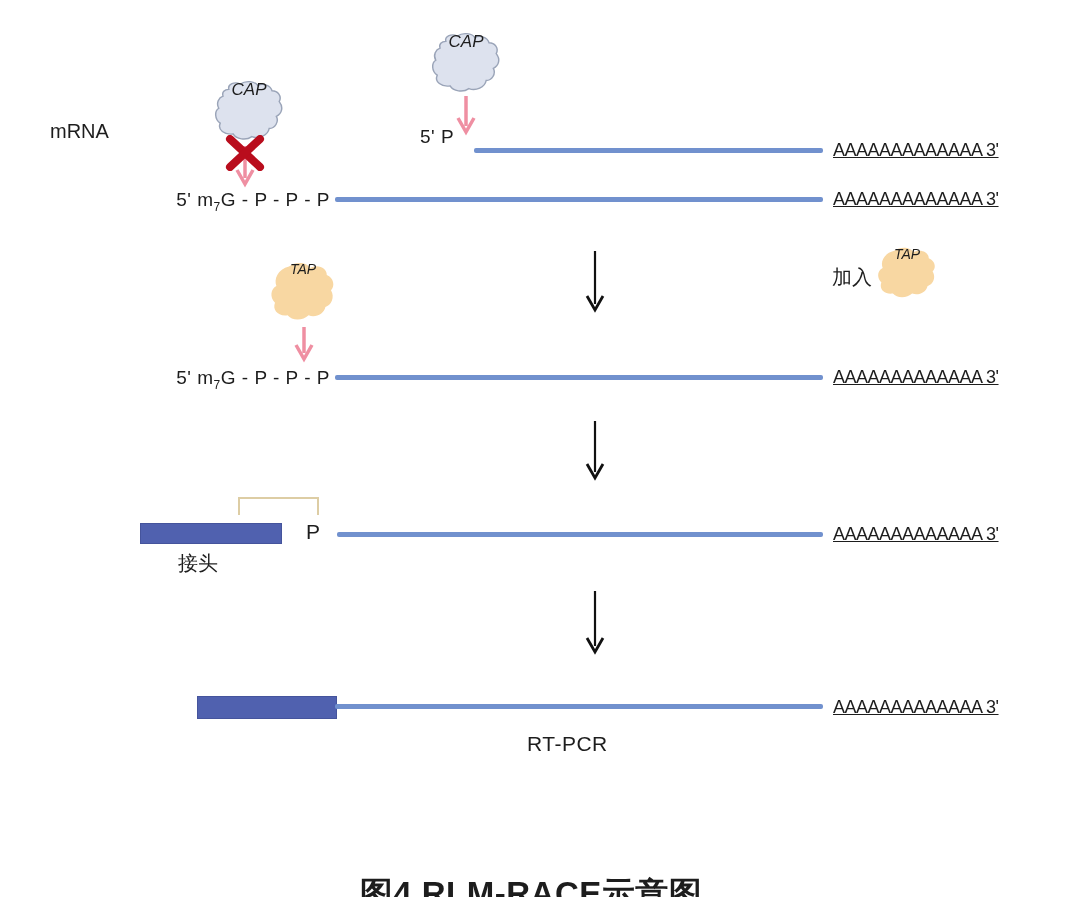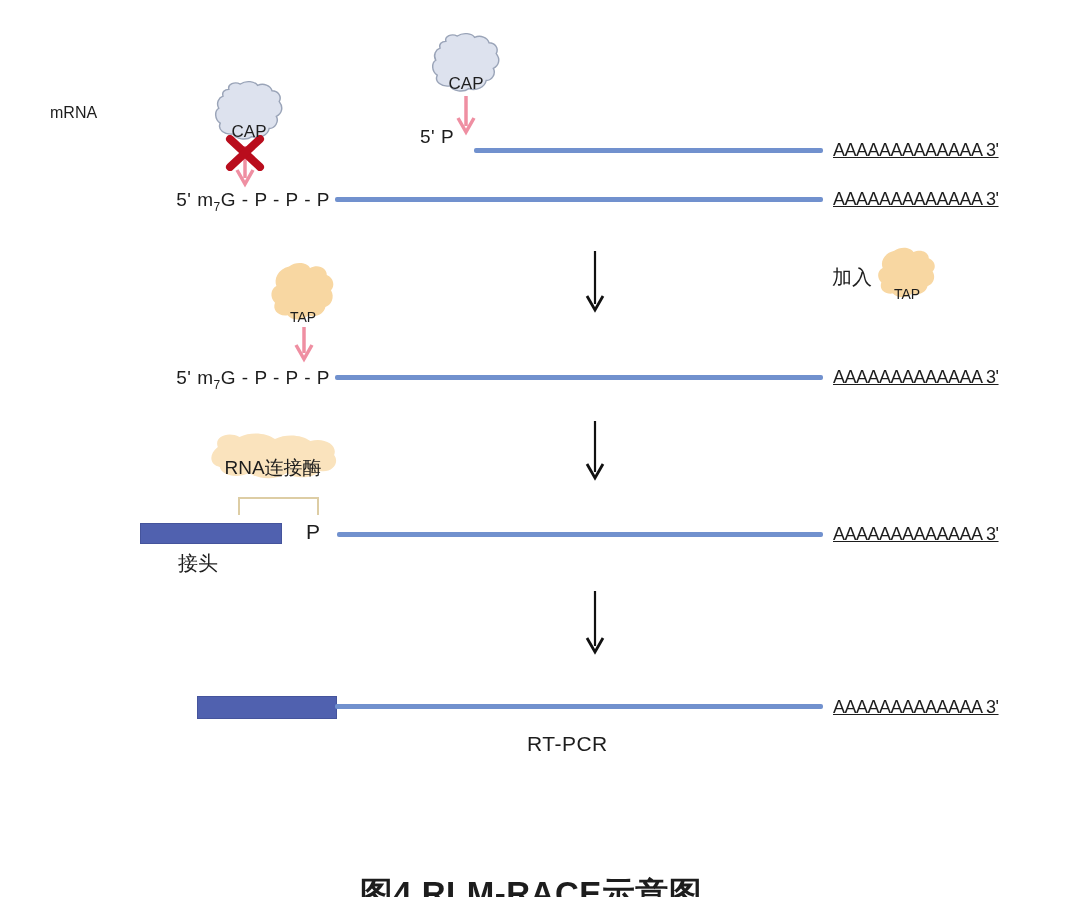--- a/index.html
+++ b/index.html
@@ -11,33 +11,33 @@
     color:#1d1d1d;
     overflow:hidden;
   }
   .abs{position:absolute;}
   .txt{white-space:nowrap;color:#1d1d1d;}
   .seq-label{font-size:19px;line-height:22px;letter-spacing:0.5px;}
   .seq-label sub{font-size:12px;}
   .polya{font-size:18px;line-height:22px;letter-spacing:-0.5px;font-weight:500;text-decoration:underline;}
   .rna-line{height:5px;background:#7191ce;border-radius:2px;}
   .adapter-rect{background:#5061af;border:1px solid #45549c;}
-  .blob{display:flex;align-items:flex-end;justify-content:center;}
+  .blob{display:flex;align-items:flex-start;justify-content:center;font-style:italic;}
   .blob svg{position:absolute;left:0;top:0;width:100%;height:100%;}
   .blob .blob-label{position:relative;z-index:2;}
   .cap-label{font-size:17px;}
   .tap-label{font-size:14px;}
   .ligase-label{font-size:19px;}
   .bracket{
     width:77px;height:16px;
     border-top:2px solid #ddcda4;
     border-left:2px solid #ddcda4;
     border-right:2px solid #ddcda4;
   }
-  .mrna-label{font-size:16px;}
+  .mrna-label{font-size:20px;margin-top:16px;}
   .cjk-label{font-size:20px;}
   .p-label{font-size:21px;font-weight:500;}
   .rtpcr-label{font-size:21px;letter-spacing:0.5px;}
   .fig-title{
     font-size:33px;font-weight:bold;text-align:center;
     letter-spacing:0.5px;
   }
 </style>
 </head>
 <body>
@@ -109,26 +109,20 @@
 
   <div class="abs txt seq-label" style="right:750px;top:367px;"><span>5' m</span><sub>7</sub><span>G - P - P - P</span></div>
   <div class="abs rna-line" style="left:335px;top:375px;width:488px;"></div>
   <div class="abs txt polya" style="left:833px;top:366px;">AAAAAAAAAAAAA 3'</div>
 
   <svg class="abs" style="left:582px;top:420px;" width="26" height="63" viewBox="0 0 26 63">
     <line x1="13" y1="1" x2="13" y2="52" stroke="#111111" stroke-width="2.2"></line>
     <polyline points="5,44 13,58 21,44" fill="none" stroke="#111111" stroke-width="2.8"></polyline>
   </svg>
 
-  <div class="abs blob" style="left:204px;top:429px;width:138px;height:52px;">
-    <svg viewBox="0 0 140 52" preserveAspectRatio="none">
-      <path d="M14 18 C10 8 24 2 36 8 C48 2 64 4 72 10 C84 4 100 6 108 12 C122 8 136 16 132 26 C138 34 130 44 118 42 C110 50 92 50 84 44 C72 52 54 50 46 44 C32 50 18 46 16 38 C6 36 4 26 14 18 Z" fill="#fae3bd"></path>
-    </svg>
-    <span class="blob-label ligase-label txt">RNA连接酶</span>
-  </div>
 
   <div class="abs bracket" style="left:238px;top:497px;"></div>
 
   <div class="abs adapter-rect" style="left:140px;top:523px;width:140px;height:19px;"></div>
   <div class="abs txt p-label" style="left:306px;top:520px;">P</div>
   <div class="abs rna-line" style="left:337px;top:532px;width:486px;"></div>
   <div class="abs txt polya" style="left:833px;top:523px;">AAAAAAAAAAAAA 3'</div>
   <div class="abs txt cjk-label" style="left:178px;top:550px;">接头</div>
 
   <svg class="abs" style="left:582px;top:590px;" width="26" height="67" viewBox="0 0 26 67">

